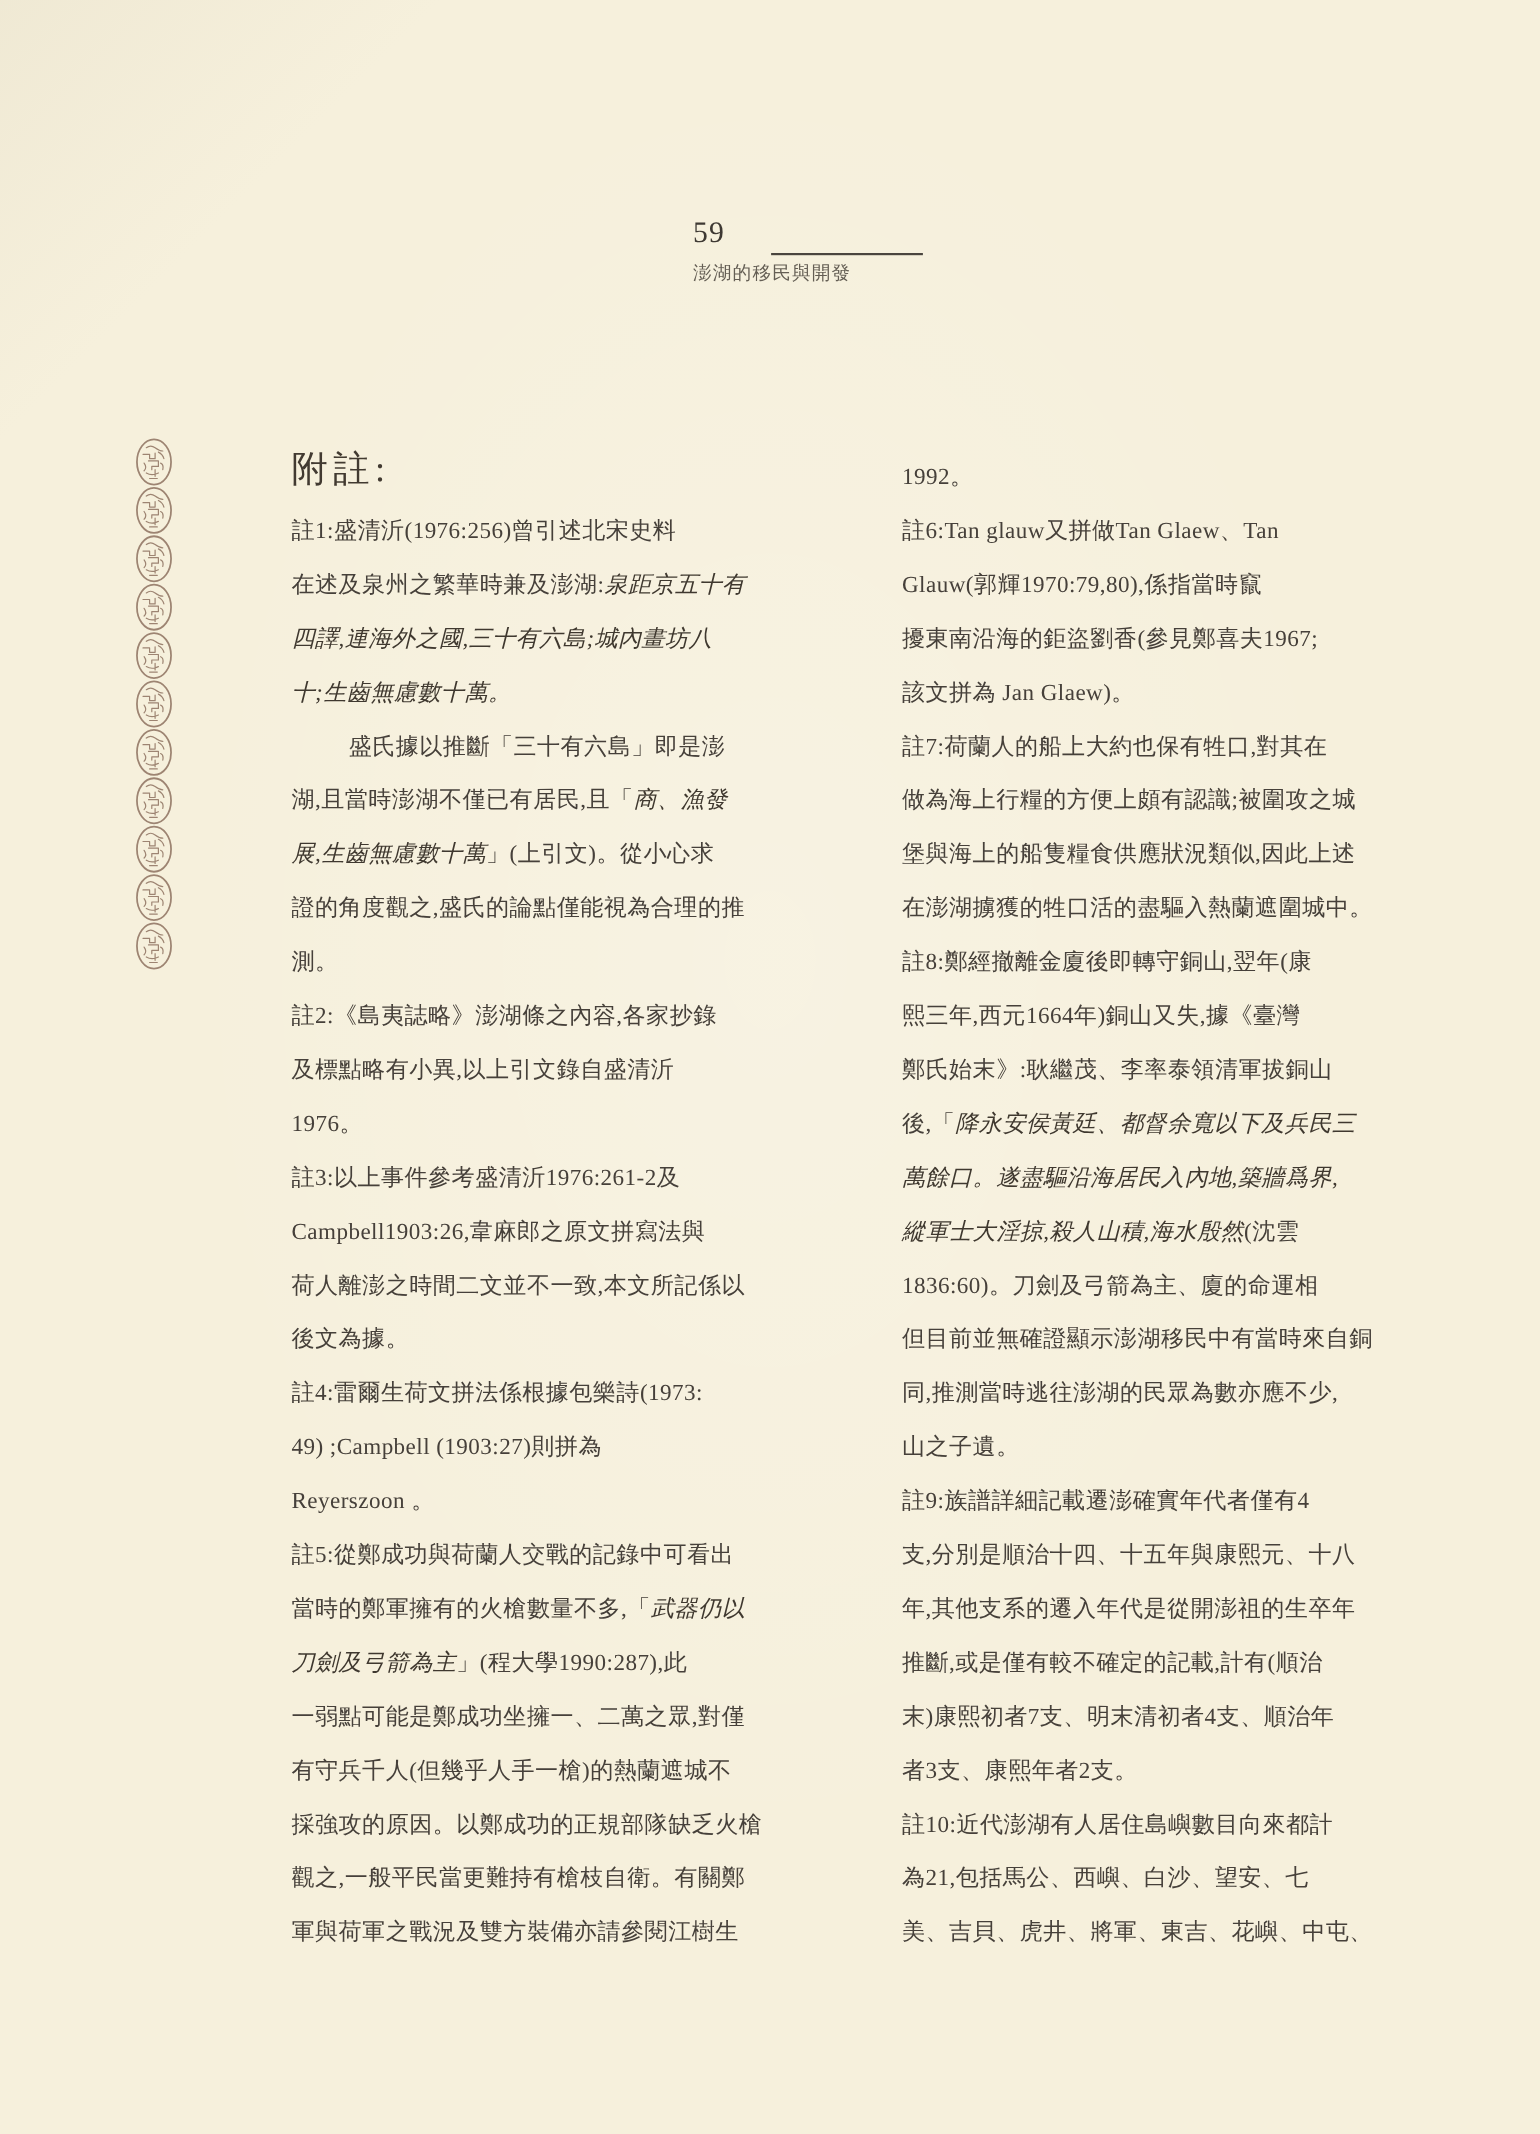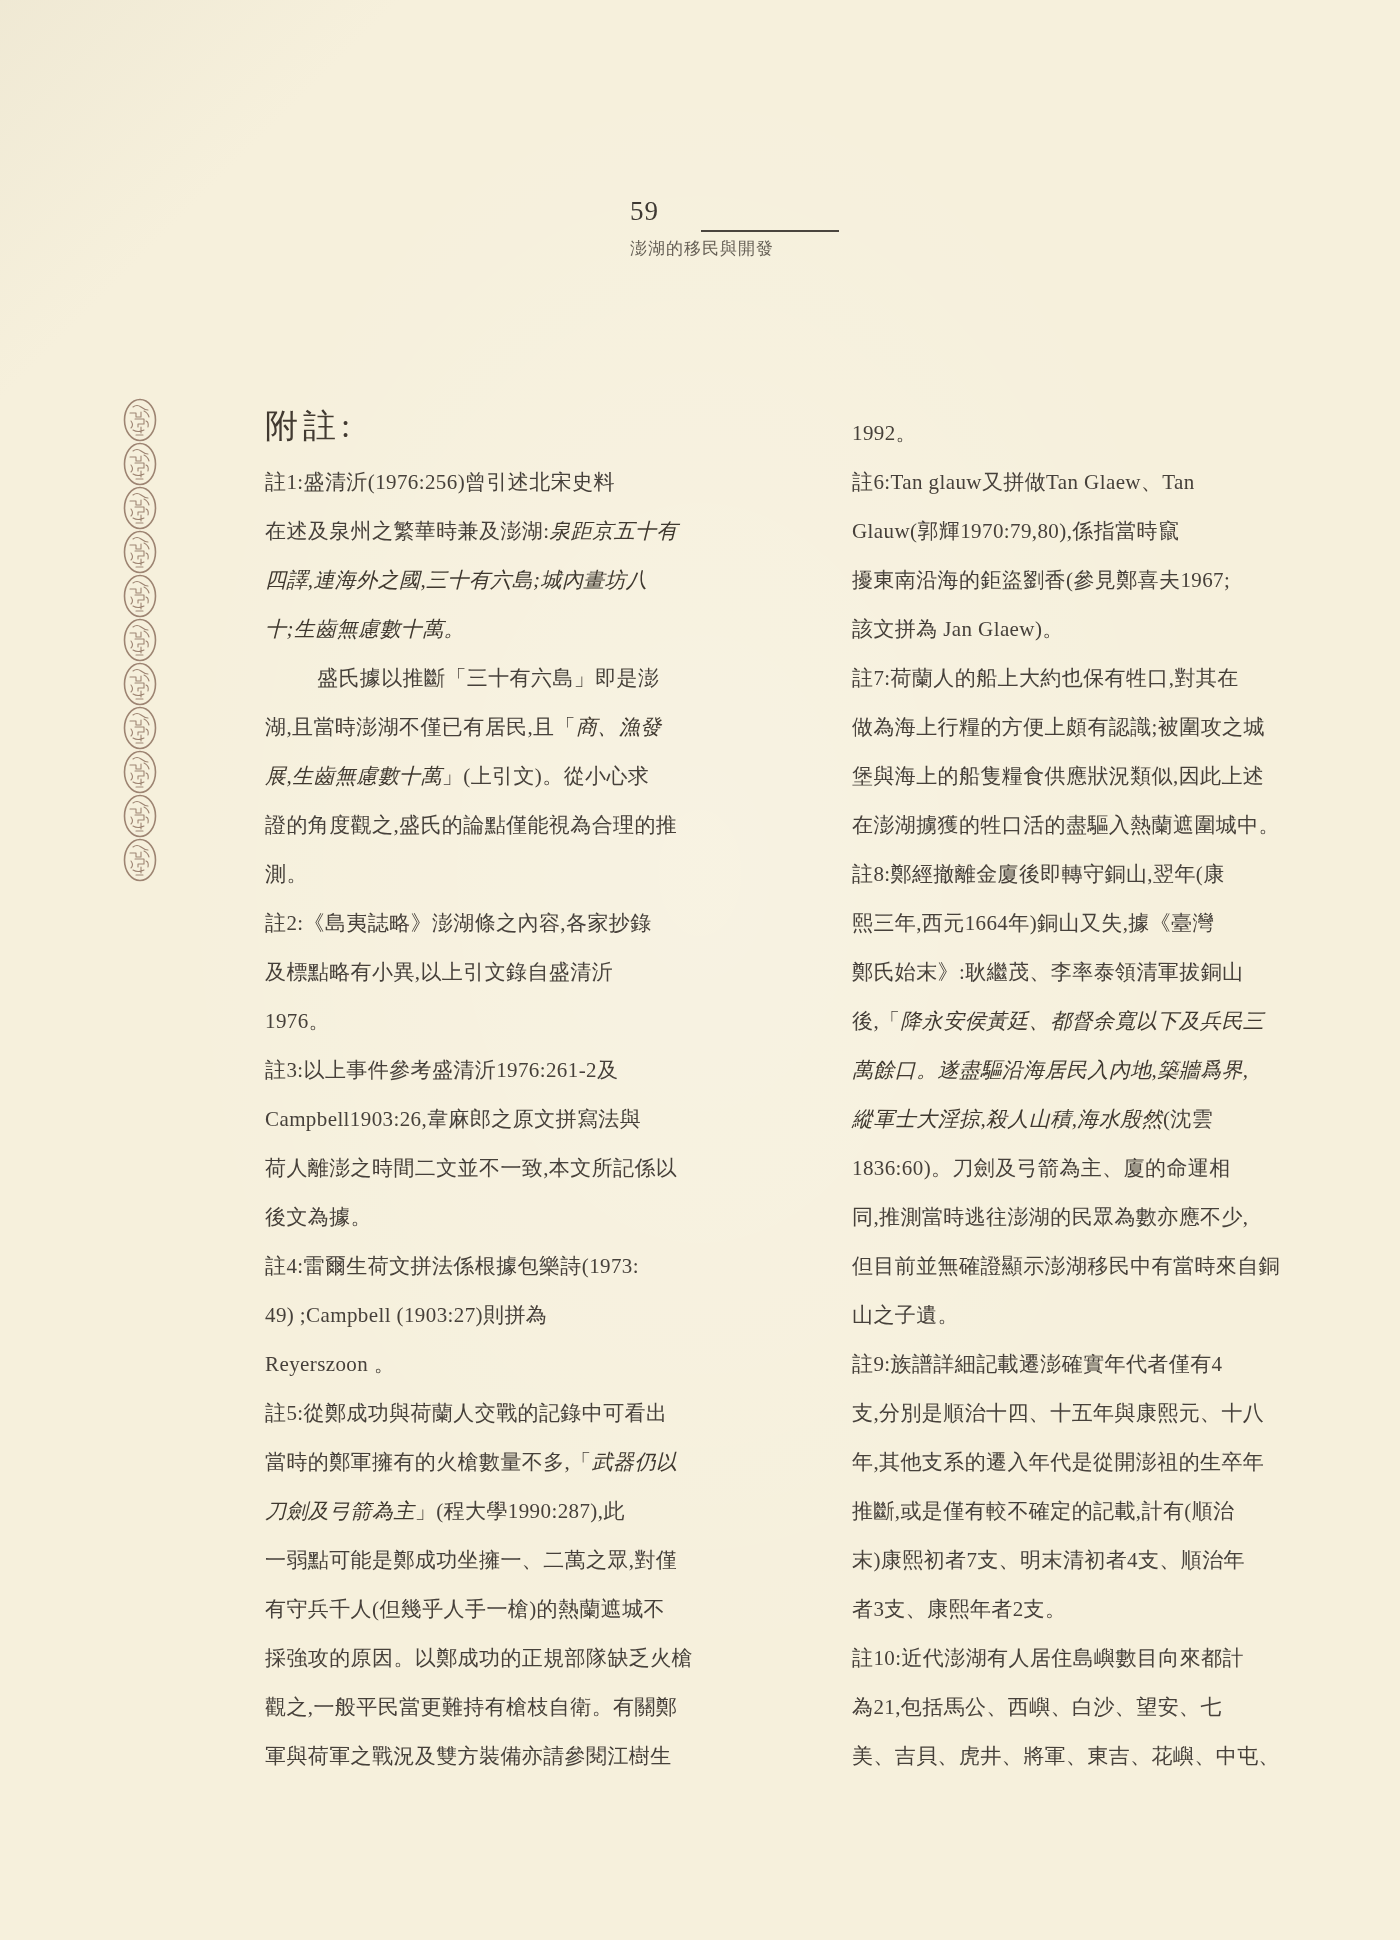--- a/index.html
+++ b/index.html
@@ -74,21 +74,21 @@
   }
 
   .text-column {
     position: absolute;
     width: 452px;
     font-size: 21px;
     letter-spacing: 0.4px;
     color: #46403a;
   }
   .col-left  { left: 265px; top: 458px; }
-  .col-right { left: 820px; top: 409px; margin-left: 32px; }
+  .col-right { left: 820px; top: 409px; }
 
   .line {
     height: 49px;
     line-height: 49px;
     white-space: nowrap;
   }
   .kai {
     font-style: italic;
     color: #3f382f;
   }
@@ -191,22 +191,22 @@
     <div class="line"><span>做為海上行糧的方便上頗有認識;被圍攻之城</span></div>
     <div class="line"><span>堡與海上的船隻糧食供應狀況類似,因此上述</span></div>
     <div class="line"><span>在澎湖擄獲的牲口活的盡驅入熱蘭遮圍城中。</span></div>
     <div class="line"><span>註8:鄭經撤離金廈後即轉守銅山,翌年(康</span></div>
     <div class="line"><span>熙三年,西元1664年)銅山又失,據《臺灣</span></div>
     <div class="line"><span>鄭氏始末》:耿繼茂、李率泰領清軍拔銅山</span></div>
     <div class="line"><span>後,「</span><span class="kai">降永安侯黃廷、都督余寬以下及兵民三</span></div>
     <div class="line"><span class="kai">萬餘口。遂盡驅沿海居民入內地,築牆爲界,</span></div>
     <div class="line"><span class="kai">縱軍士大淫掠,殺人山積,海水殷然</span><span>(沈雲</span></div>
     <div class="line"><span>1836:60)。刀劍及弓箭為主、廈的命運相</span></div>
+    <div class="line"><span>但目前並無確證顯示澎湖移民中有當時來自銅</span></div>
     <div class="line"><span>同,推測當時逃往澎湖的民眾為數亦應不少,</span></div>
-    <div class="line"><span>但目前並無確證顯示澎湖移民中有當時來自銅</span></div>
     <div class="line"><span>山之子遺。</span></div>
     <div class="line"><span>註9:族譜詳細記載遷澎確實年代者僅有4</span></div>
     <div class="line"><span>支,分別是順治十四、十五年與康熙元、十八</span></div>
     <div class="line"><span>年,其他支系的遷入年代是從開澎祖的生卒年</span></div>
     <div class="line"><span>推斷,或是僅有較不確定的記載,計有(順治</span></div>
     <div class="line"><span>末)康熙初者7支、明末清初者4支、順治年</span></div>
     <div class="line"><span>者3支、康熙年者2支。</span></div>
     <div class="line"><span>註10:近代澎湖有人居住島嶼數目向來都計</span></div>
     <div class="line"><span>為21,包括馬公、西嶼、白沙、望安、七</span></div>
     <div class="line"><span>美、吉貝、虎井、將軍、東吉、花嶼、中屯、</span></div>

